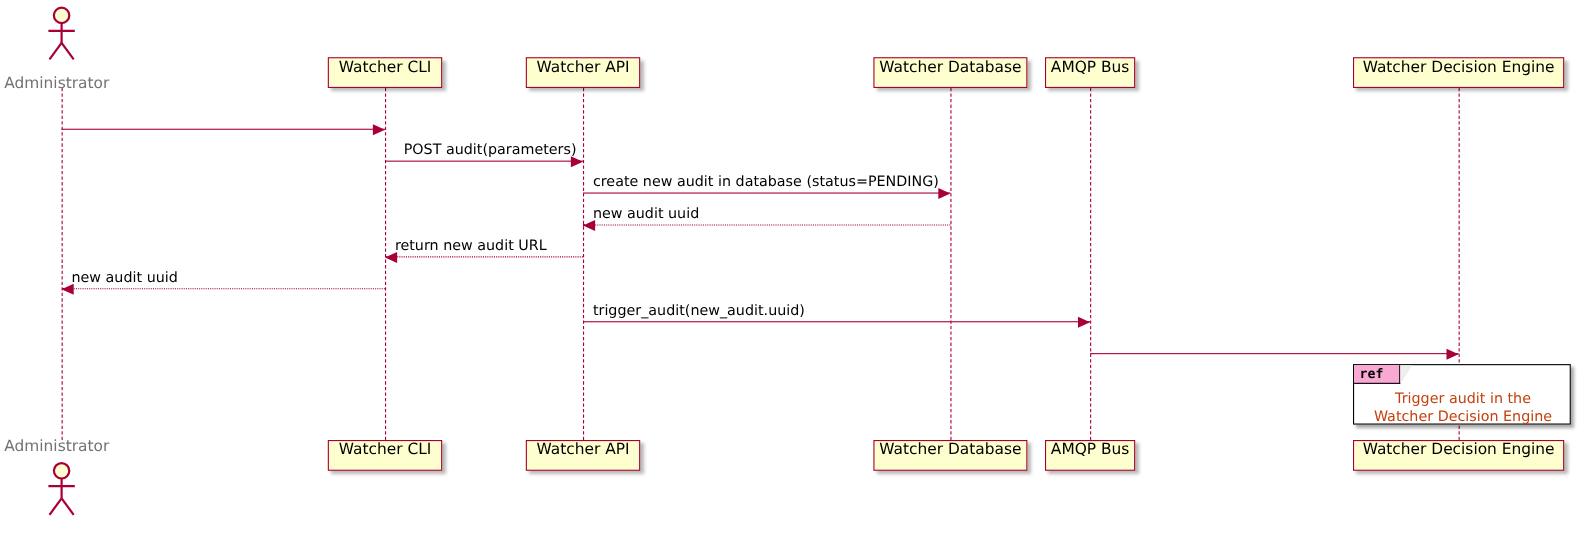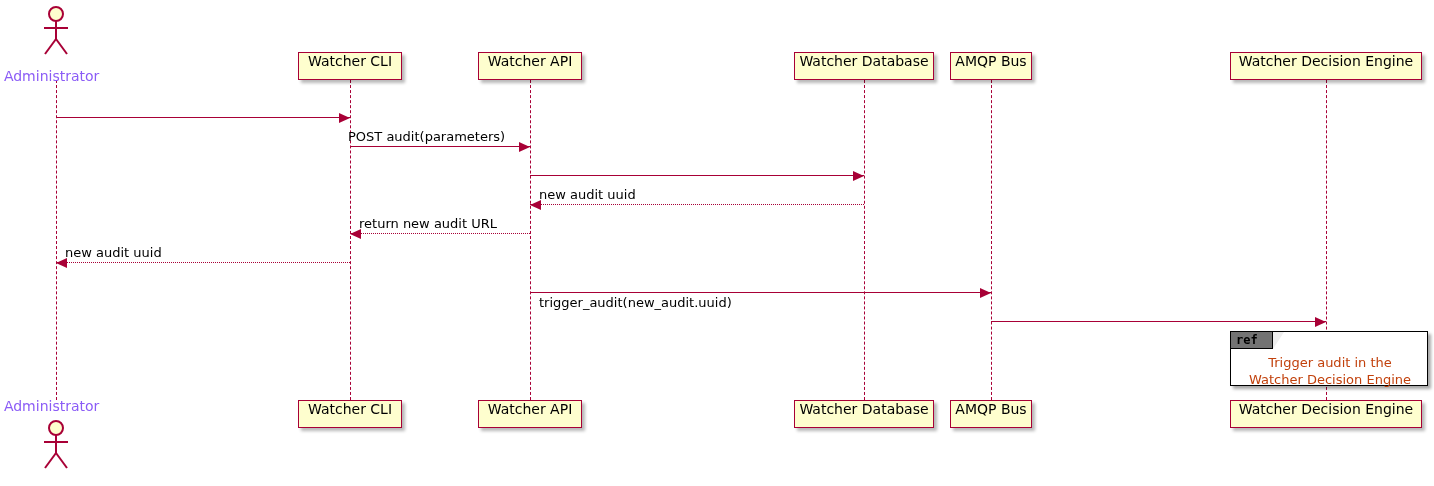--- a/index.html
+++ b/index.html
@@ -35,21 +35,21 @@
     justify-content: center;
     height: 28px;
     font-size: 14px;
     color: #000000;
     white-space: nowrap;
     padding: 0 10px;
   }
   .actor-label {
     position: absolute;
     font-size: 14px;
-    color: #8b5cf6;
+    color: #737373;
     white-space: nowrap;
   }
   .actor-figure {
     position: absolute;
   }
   .msg-line {
     position: absolute;
     height: 0;
     border-top: 1.5px solid #A80036;
   }
@@ -80,21 +80,21 @@
     position: absolute;
     background: #FFFFFF;
     border: 1.5px solid #000000;
     box-shadow: 3px 3px 3px rgba(0,0,0,0.35);
     box-sizing: border-box;
   }
   .ref-tab {
     position: absolute;
     left: 0; top: 0;
     height: 17px;
-    background: #737373;
+    background: #f9a8d4;
     border-right: 1.5px solid #000000;
     border-bottom: 1.5px solid #000000;
     font-size: 12px;
     font-weight: bold;
     font-family: "DejaVu Sans Mono", monospace;
     color: #000000;
     display: flex;
     align-items: center;
     padding: 0 6px 0 5px;
     box-sizing: border-box;
@@ -170,35 +170,36 @@
     <div class="participant-box" style="left: 950.4px; top: 400px; width: 81.2px;">
       <span>AMQP Bus</span>
     </div>
     <div class="participant-box" style="left: 1229.9px; top: 400px; width: 192.2px;">
       <span>Watcher Decision Engine</span>
     </div>
     <div class="msg-line" style="left: 56px; top: 117px; width: 294px;"></div>
     <div class="arrowhead right" style="top: 112.5px; left: 339px;"></div>
     <div class="msg-line" style="left: 350px; top: 146px; width: 180px;"></div>
     <div class="arrowhead right" style="top: 141.5px; left: 519px;"></div>
-    <div class="msg-label" style="top: 129px; left: 348px; text-align: center;">POST audit(parameters)</div>
+    <div class="msg-label" style="top: 129px; left: 367px; text-align: center;">POST audit(parameters)</div>
     <div class="msg-line" style="left: 530px; top: 175px; width: 334px;"></div>
     <div class="arrowhead right" style="top: 170.5px; left: 853px;"></div>
+    <div class="msg-label" style="top: 158px; left: 539px;">create new audit in database (status=PENDING)</div>
     <div class="msg-line dotted" style="left: 530px; top: 204px; width: 334px;"></div>
     <div class="arrowhead left" style="top: 199.5px; left: 530px;"></div>
     <div class="msg-label" style="top: 187px; left: 539px;">new audit uuid</div>
     <div class="msg-line dotted" style="left: 350px; top: 233px; width: 180px;"></div>
     <div class="arrowhead left" style="top: 228.5px; left: 350px;"></div>
     <div class="msg-label" style="top: 216px; left: 359px;">return new audit URL</div>
     <div class="msg-line dotted" style="left: 56px; top: 262px; width: 294px;"></div>
     <div class="arrowhead left" style="top: 257.5px; left: 56px;"></div>
     <div class="msg-label" style="top: 245px; left: 65px;">new audit uuid</div>
     <div class="msg-line" style="left: 530px; top: 292px; width: 461px;"></div>
     <div class="arrowhead right" style="top: 287.5px; left: 980px;"></div>
-    <div class="msg-label" style="top: 275px; left: 539px; margin-top: 20px;">trigger_audit(new_audit.uuid)</div>
+    <div class="msg-label" style="top: 275px; left: 539px;">trigger_audit(new_audit.uuid)</div>
     <div class="msg-line" style="left: 991px; top: 321px; width: 335px;"></div>
     <div class="arrowhead right" style="top: 316.5px; left: 1315px;"></div>
     <div class="ref-box" style="left: 1230px; top: 331px; width: 198px; height: 55px;">
       <div class="ref-tab" style="width: 42px;">ref</div>
       <div class="ref-tab-corner" style="left: 42px; top: 0px;"></div>
       <div class="ref-body" style="left: 0px; top: 22px; width: 198px; text-align: center;"><div>Trigger audit in the</div><div>Watcher Decision Engine</div></div>
     </div>
   </div>
 
 </body></html>

